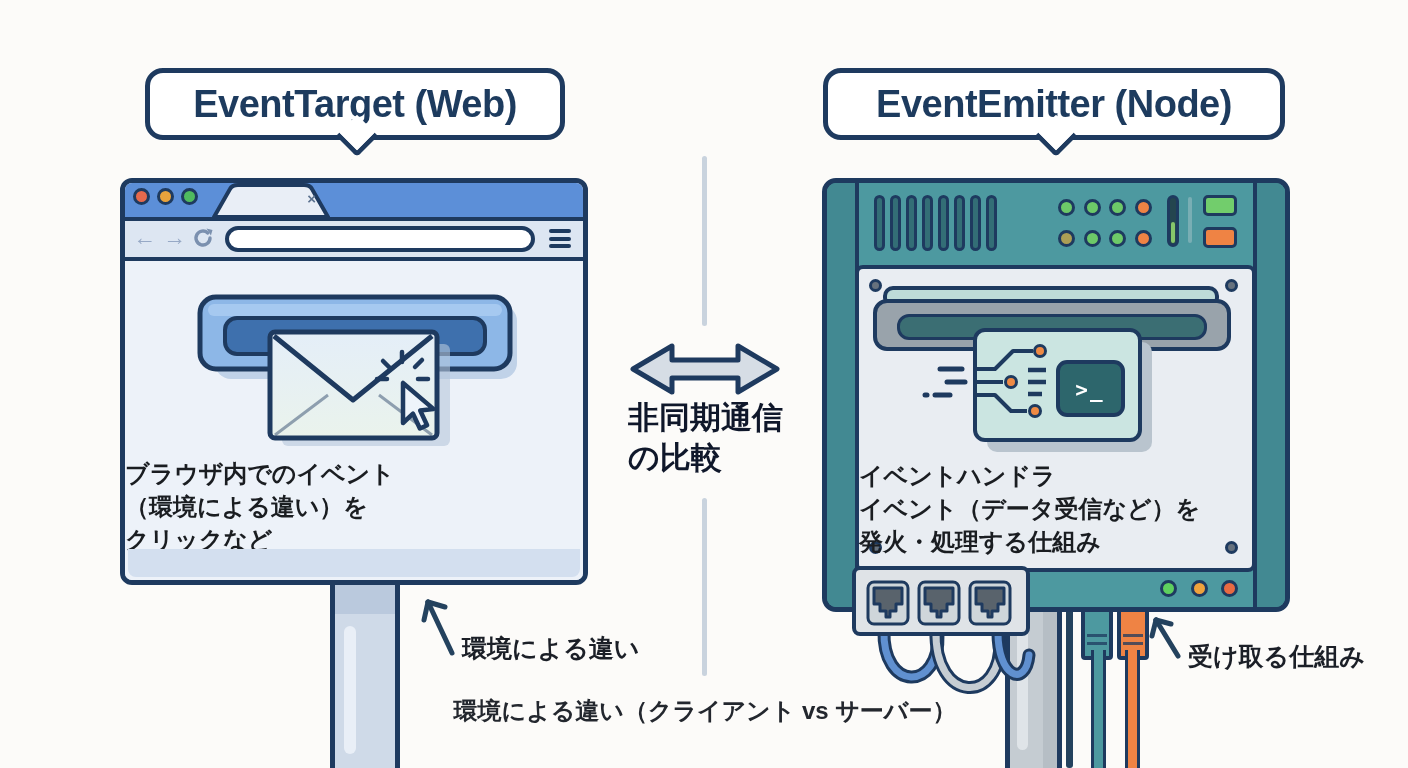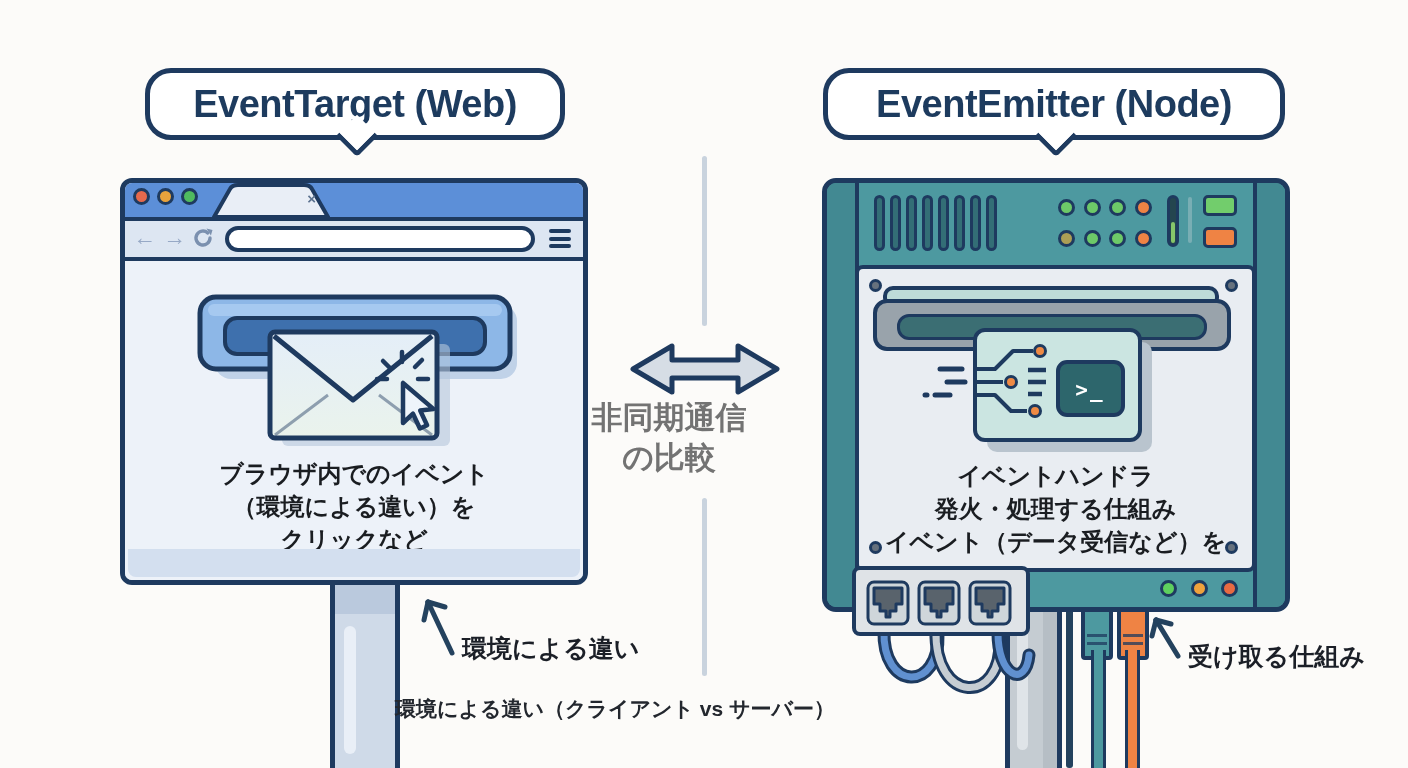--- a/index.html
+++ b/index.html
@@ -1,33 +1,33 @@
 <!DOCTYPE html>
 <html><head>
 <meta charset="utf-8">
 <style>
   html,body{margin:0;padding:0;background:#fcfbf9;}
   body{width:1408px;height:768px;overflow:hidden;font-family:"Liberation Sans",sans-serif;}
   .scene{position:relative;width:1408px;height:768px;background:#fcfbf9;}
   .abs{position:absolute;}
 
   
-  .bubble{position:absolute;background:#ffffff;border:5px solid #1e3a5f;border-radius:26px;
+  .bubble{position:absolute;background:#ffffff;border:5px solid #1e3a5f;border-radius:18px;
           display:flex;align-items:center;justify-content:center;}
   .bubble-text{font-size:38px;font-weight:800;color:#1d3b5e;letter-spacing:-0.5px;white-space:nowrap;}
   .bubble-tail{position:absolute;width:25px;height:25px;background:#ffffff;
                border-right:5px solid #1e3a5f;border-bottom:5px solid #1e3a5f;
                transform:rotate(45deg);bottom:-16px;border-bottom-right-radius:5px;}
 
   
   .divider{position:absolute;width:5px;background:#c9d3de;border-radius:3px;}
-  .center-text{position:absolute;left:564px;top:398px;width:210px;text-align:center;
-               color:#737373;font-weight:800;font-size:31px;line-height:40px;}
-  .caption{position:absolute;left:395px;top:695px;width:620px;
-           color:#23272e;font-weight:800;font-size:21px;}
+  .center-text{position:absolute;left:628px;top:398px;width:210px;
+               color:#0f172a;font-weight:800;font-size:31px;line-height:40px;}
+  .caption{position:absolute;left:395px;top:695px;width:620px;text-align:center;
+           color:#23272e;font-weight:800;font-size:24px;}
 
   
   .pole{position:absolute;border-left:5px solid #1e3a5f;border-right:5px solid #1e3a5f;}
   .pole-left{left:330px;top:580px;width:60px;height:188px;background:#cfdae8;}
   .pole-left .cap{position:absolute;left:0;top:0;width:100%;height:34px;background:#bac9dd;}
   .pole-left .hl{position:absolute;left:9px;top:46px;width:12px;height:128px;background:#e9eff7;border-radius:8px;}
   .pole-right{left:1005px;top:600px;width:47px;height:168px;background:#c5ccd2;}
   .pole-right .dk{position:absolute;right:0;top:0;width:14px;height:100%;background:#b6bec5;}
   .pole-right .hl{position:absolute;left:7px;top:10px;width:11px;height:140px;background:#dfe4e8;border-radius:6px;}
 
@@ -42,21 +42,21 @@
   .tab{position:absolute;left:85px;top:0;width:122px;height:34px;}
   .tab-x{position:absolute;right:16px;top:7px;font-size:15px;font-weight:800;color:#5d7390;}
   .toolbar{position:absolute;left:0;top:38px;width:100%;height:36px;background:#dde6f2;border-bottom:4px solid #1e3a5f;}
   .nav-glyph{position:absolute;top:3px;font-size:23px;font-weight:700;color:#97a9c6;}
   .urlbar{position:absolute;left:100px;top:5px;width:310px;height:26px;background:#ffffff;
           border:4px solid #1e3a5f;border-radius:16px;box-sizing:border-box;}
   .menu-bars{position:absolute;right:12px;top:8px;}
   .menu-bars div{width:22px;height:4px;background:#1e3a5f;border-radius:2px;margin-bottom:3.5px;}
   .content{position:absolute;left:0;top:78px;width:458px;height:319px;background:#edf2f9;}
   .footer-band{position:absolute;left:3px;right:3px;bottom:3px;height:28px;background:#d3dfef;border-radius:0 0 8px 8px;}
-  .desc{position:absolute;left:0;width:100%;text-align:center;color:#1a1d21;font-weight:800;
+  .desc{position:absolute;left:0;width:100%;text-align:left;color:#1a1d21;font-weight:800;
         font-size:24px;line-height:33px;}
   .desc-left{top:196px;}
 
   
   .server{position:absolute;left:822px;top:178px;width:458px;height:424px;background:#4d99a0;
           border:5px solid #1e3a5f;border-radius:14px;}
   .rail{position:absolute;top:0;height:100%;width:28px;background:#428992;}
   .rail.l{left:0;border-right:4px solid #1e3a5f;border-radius:9px 0 0 9px;}
   .rail.r{right:0;border-left:4px solid #1e3a5f;border-radius:0 9px 9px 0;}
   .vents{position:absolute;left:47px;top:12px;display:flex;gap:5px;}
@@ -263,22 +263,22 @@
             <path d="M169,125 h14" stroke-width="4.5"></path>
         </g>
         <circle cx="181" cy="82" r="5.5" fill="#ef8a44" stroke="#1e3a5f" stroke-width="3"></circle>
         <circle cx="152" cy="113" r="5.5" fill="#ef8a44" stroke="#1e3a5f" stroke-width="3"></circle>
         <circle cx="176" cy="142" r="5.5" fill="#ef8a44" stroke="#1e3a5f" stroke-width="3"></circle>
         <rect x="199" y="93" width="65" height="53" rx="9" fill="#2d666c" stroke="#1e3a5f" stroke-width="4"></rect>
         <text x="231" y="128" text-anchor="middle" fill="#ffffff" style="font-family:'DejaVu Sans Mono',monospace;font-size:21px;font-weight:bold;letter-spacing:2px;">&gt;_</text>
       </svg>
       <div class="desc desc-right">
         <div>イベントハンドラ</div>
+        <div>イベント（データ受信など）を</div>
         <div>発火・処理する仕組み</div>
-        <div>イベント（データ受信など）を</div>
       </div>
     </div>
 
     <span class="led bg" style="left:333px;top:397px;"></span>
     <span class="led ba" style="left:364px;top:397px;"></span>
     <span class="led br" style="left:394px;top:397px;"></span>
   </div>
 
   <div class="eth-module">
     <svg class="port" style="left:10px;" width="44" height="46" viewBox="0 0 44 46">

